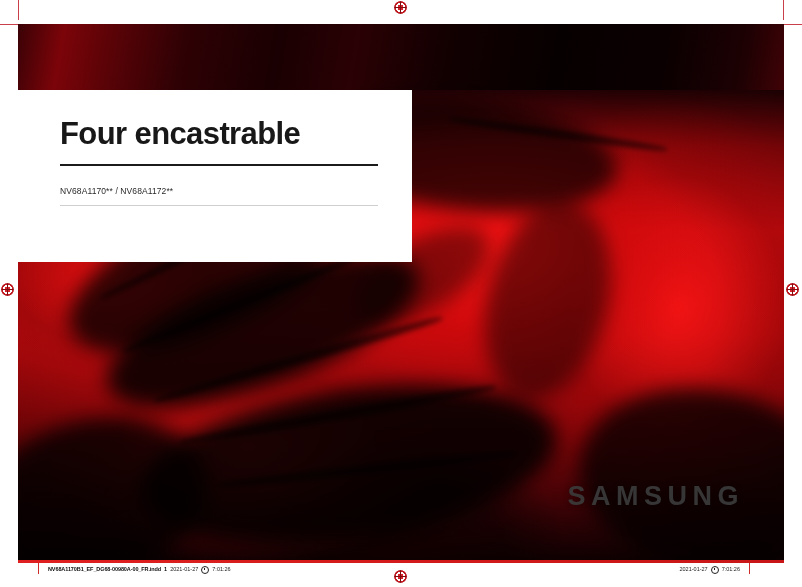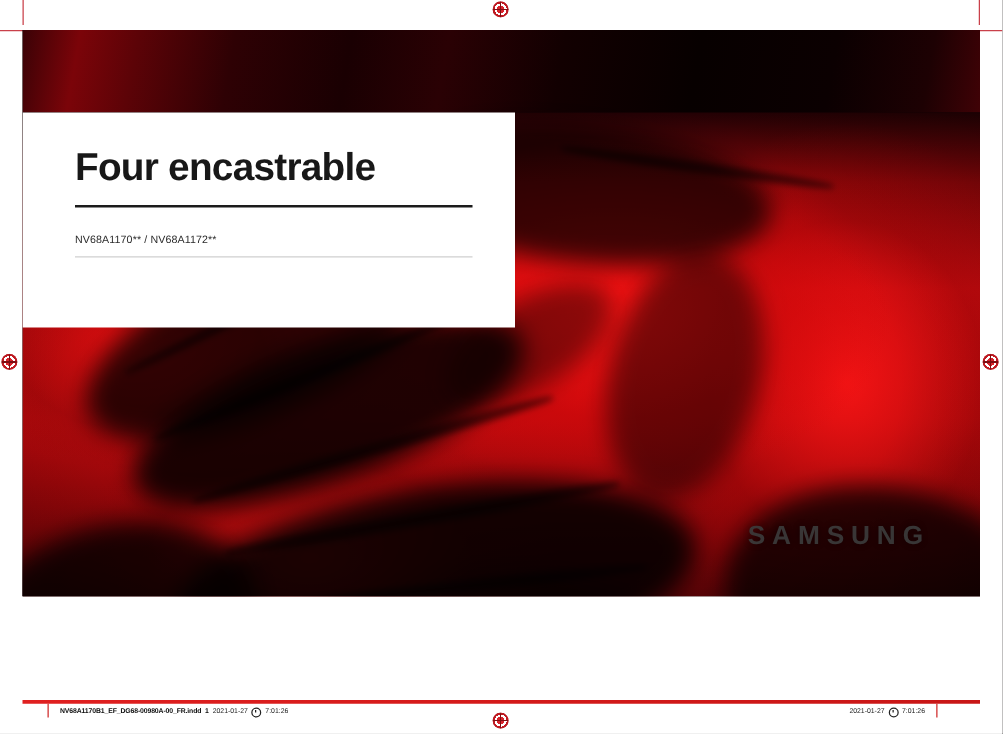--- a/index.html
+++ b/index.html
@@ -34,21 +34,21 @@
       radial-gradient(circle, #d8242c 0%, #d8242c 34%, #ffffff 34%, #ffffff 52%, #c21820 52%, #c21820 72%, #ffffff 72%, #ffffff 100%);
     box-shadow: 0 0 0 0.5px #b01d24 inset;
   }
 
   
   .cover {
     position: absolute;
     left: 18px;
     top: 24px;
     width: 766px;
-    height: 453px;
+    height: 536px;
     overflow: hidden;
     background: #050000;
   }
 
   
   .photo-top-band {
     position: absolute;
     left: 0; top: 0;
     width: 100%;
     height: 66px;
@@ -171,23 +171,23 @@
     height: 1px;
     background: #cfcfcf;
     margin-top: 9px;
     width: 318px;
   }
 
   
   .samsung-logo {
     position: absolute;
     right: 40px;
-    bottom: 36px;
+    bottom: 48px;
     z-index: 4;
-    font-size: 21px;
+    font-size: 27px;
     font-weight: bold;
     letter-spacing: 5.5px;
     color: #3b3b3b;
     opacity: 0.92;
     text-shadow: 0 0 6px rgba(0,0,0,0.45);
   }
 
   
   .footer {
     position: absolute;

